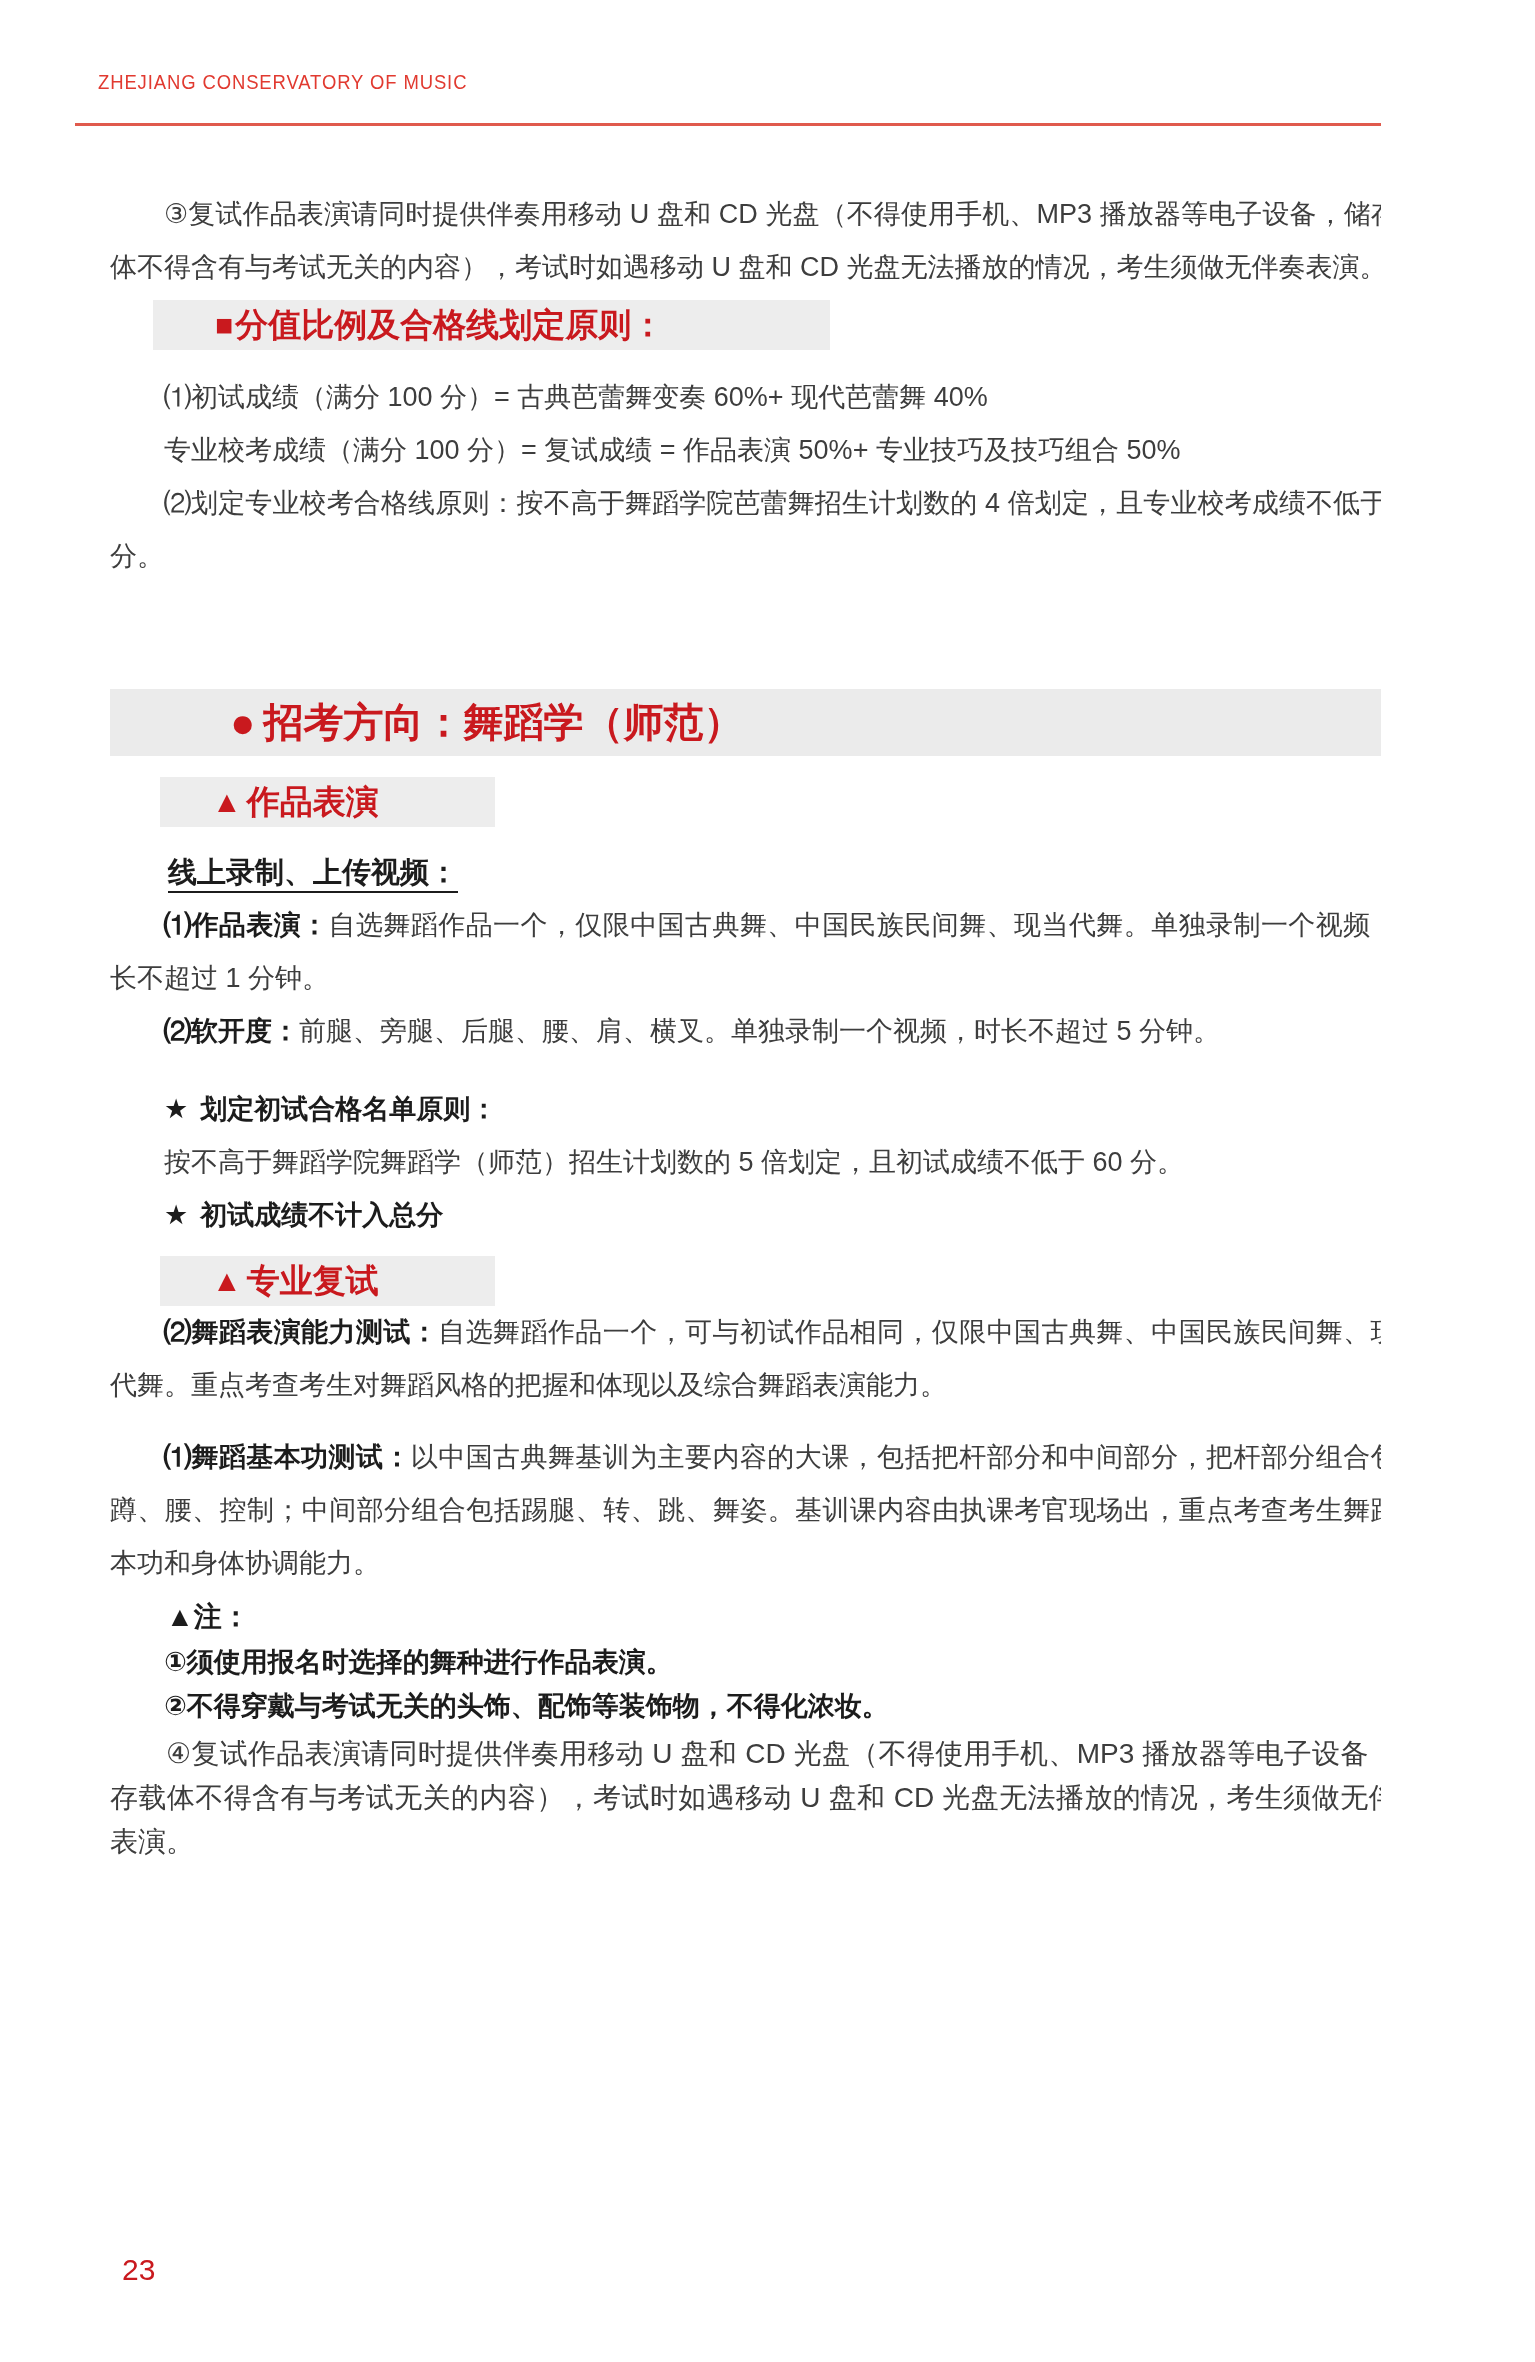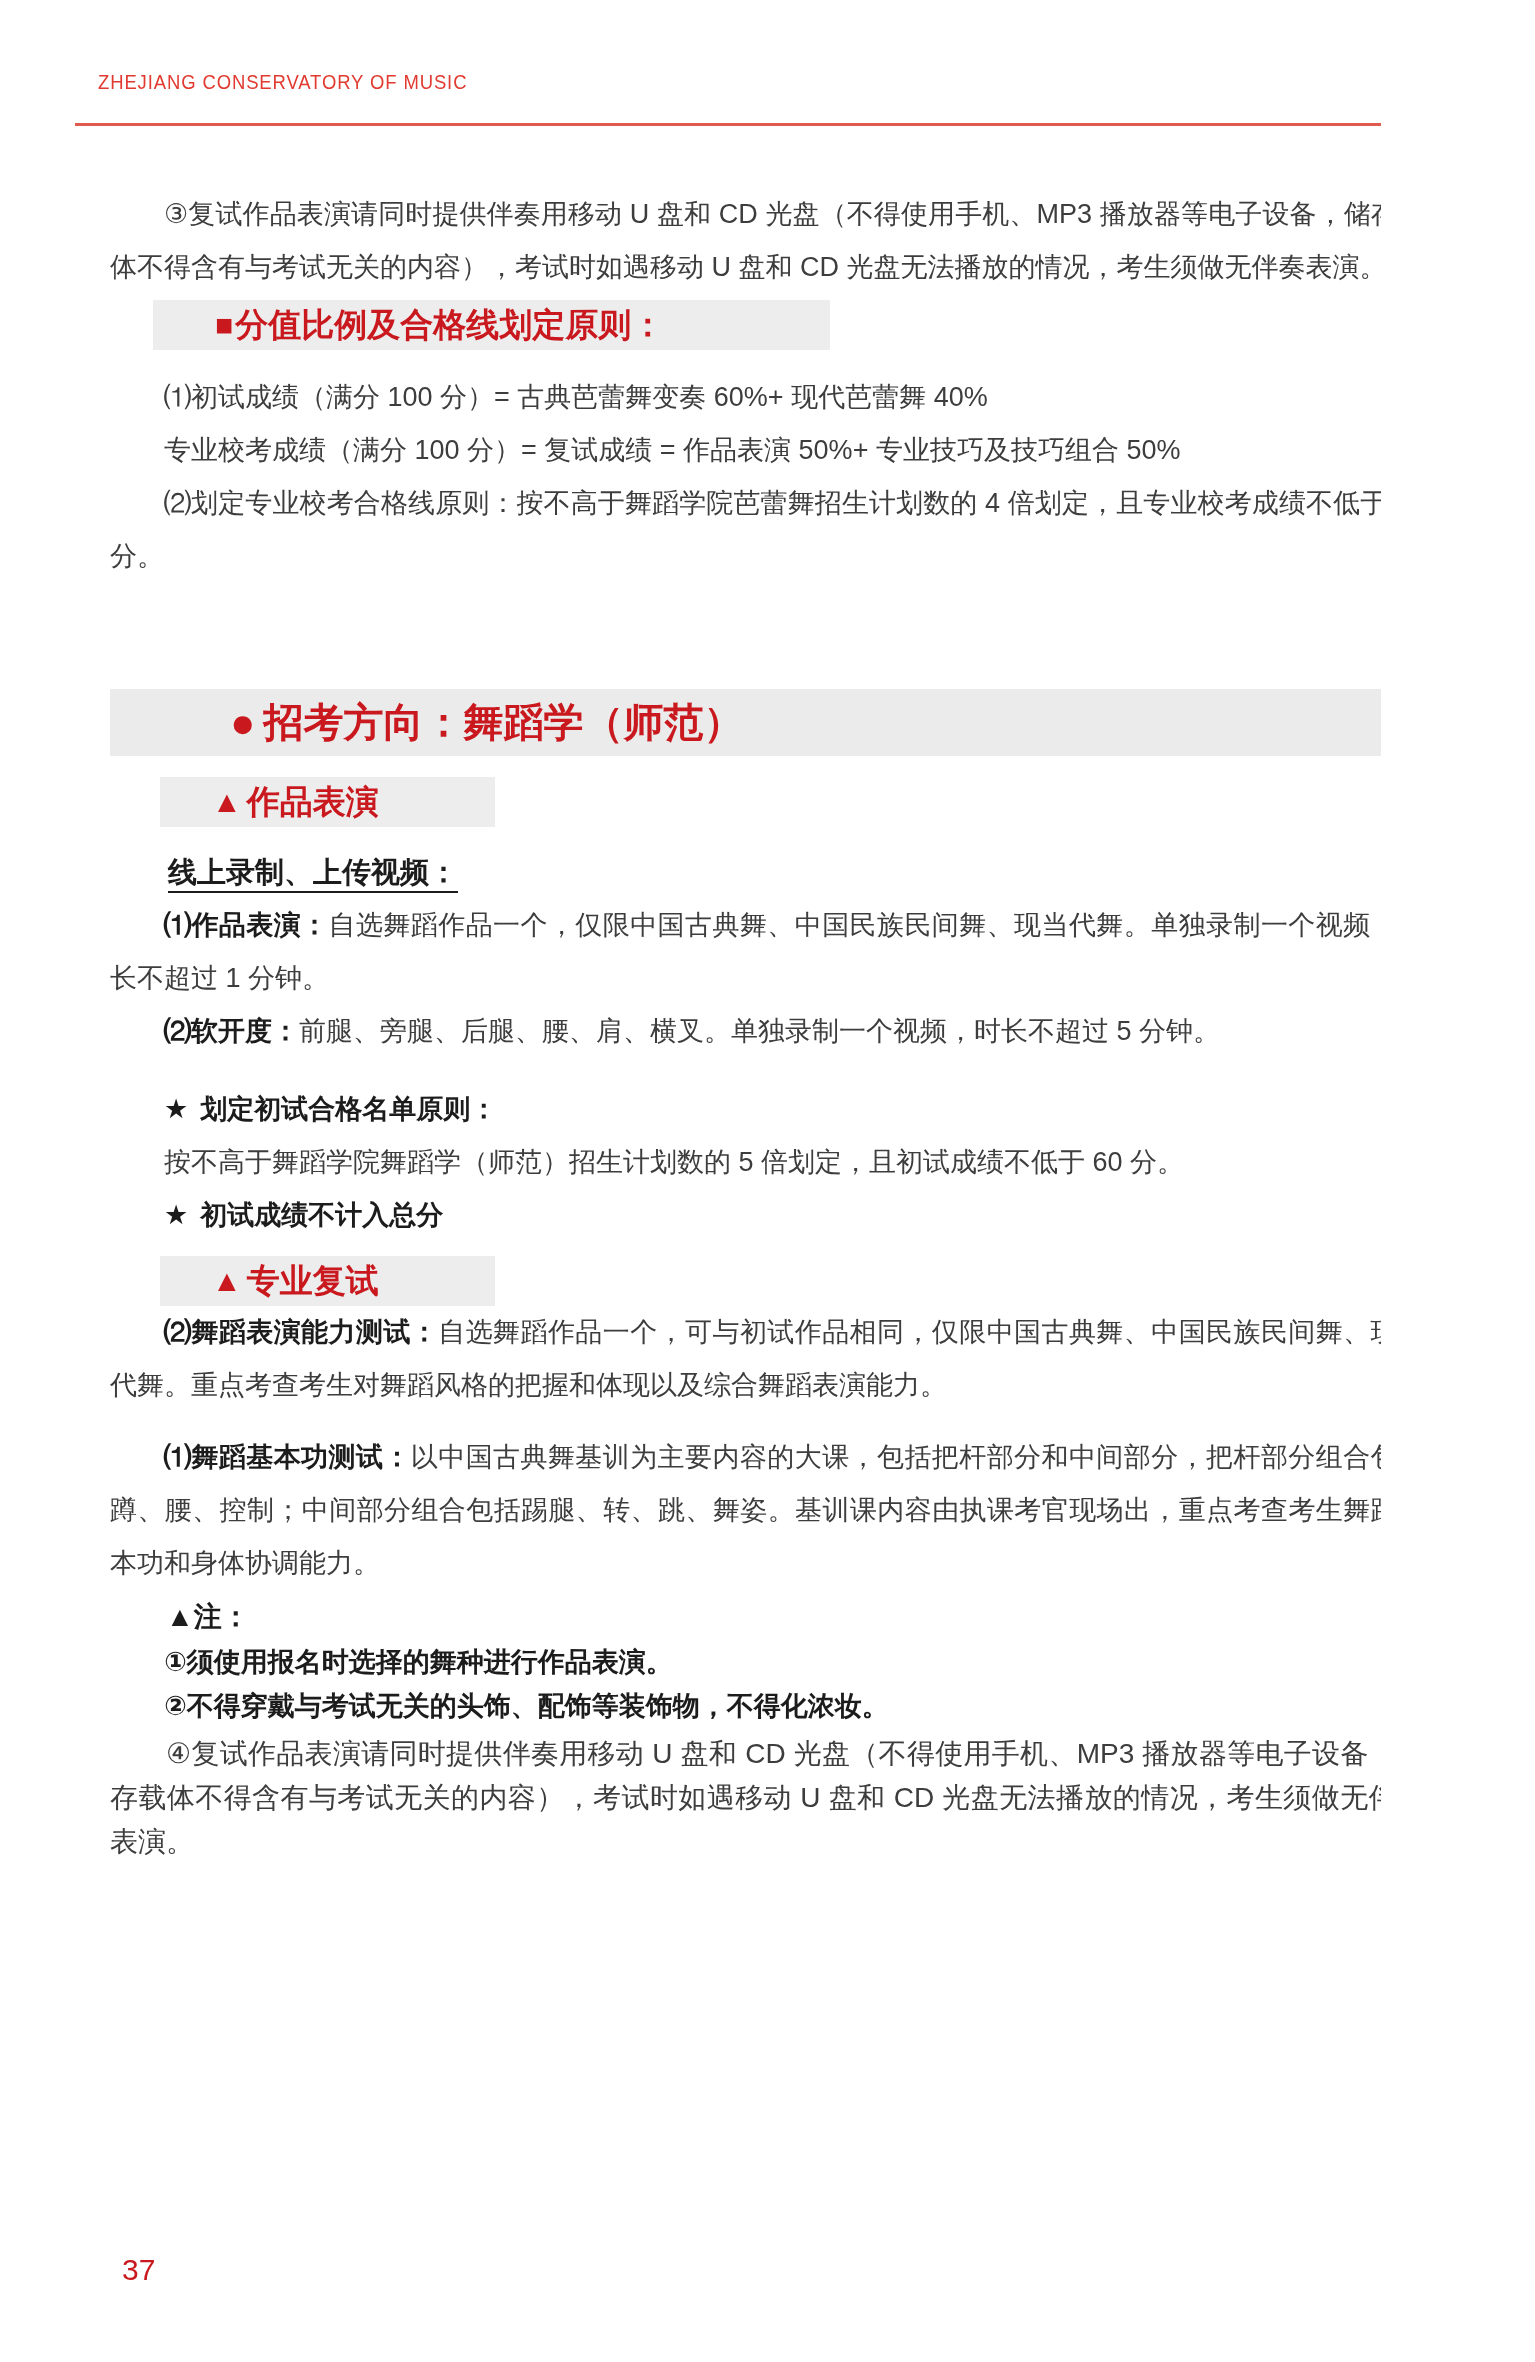--- a/index.html
+++ b/index.html
@@ -103,15 +103,15 @@
     <p class="body mt19"><span class="lbl">⑴舞蹈基本功测试：</span><span>以中国古典舞基训为主要内容的大课，包括把杆部分和中间部分，把杆部分组合包括蹲、腰、控制；中间部分组合包括踢腿、转、跳、舞姿。基训课内容由执课考官现场出，重点考查考生舞蹈基本功和身体协调能力。</span></p>
 
     <p class="note-label"><span>▲</span><span>注：</span></p>
 
     <p class="note">①须使用报名时选择的舞种进行作品表演。</p>
     <p class="note">②不得穿戴与考试无关的头饰、配饰等装饰物，不得化浓妆。</p>
     <p class="note4">④复试作品表演请同时提供伴奏用移动 U 盘和 CD 光盘（不得使用手机、MP3 播放器等电子设备，储存载体不得含有与考试无关的内容），考试时如遇移动 U 盘和 CD 光盘无法播放的情况，考生须做无伴奏表演。</p>
 
   </div>
 
-  <div class="page-num">37</div>
+  <div class="page-num">23</div>
 
 </div>
 
 </body></html>

